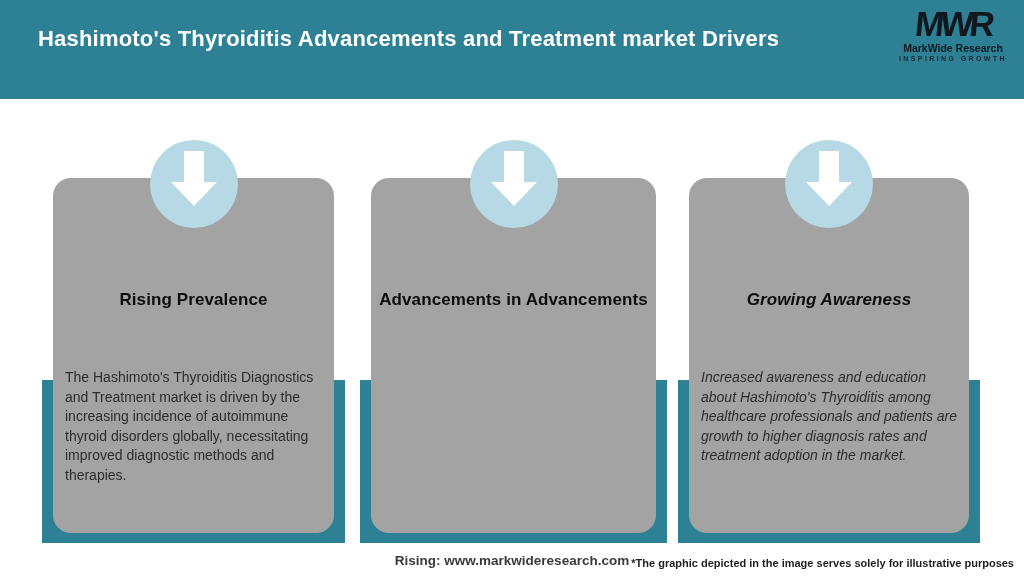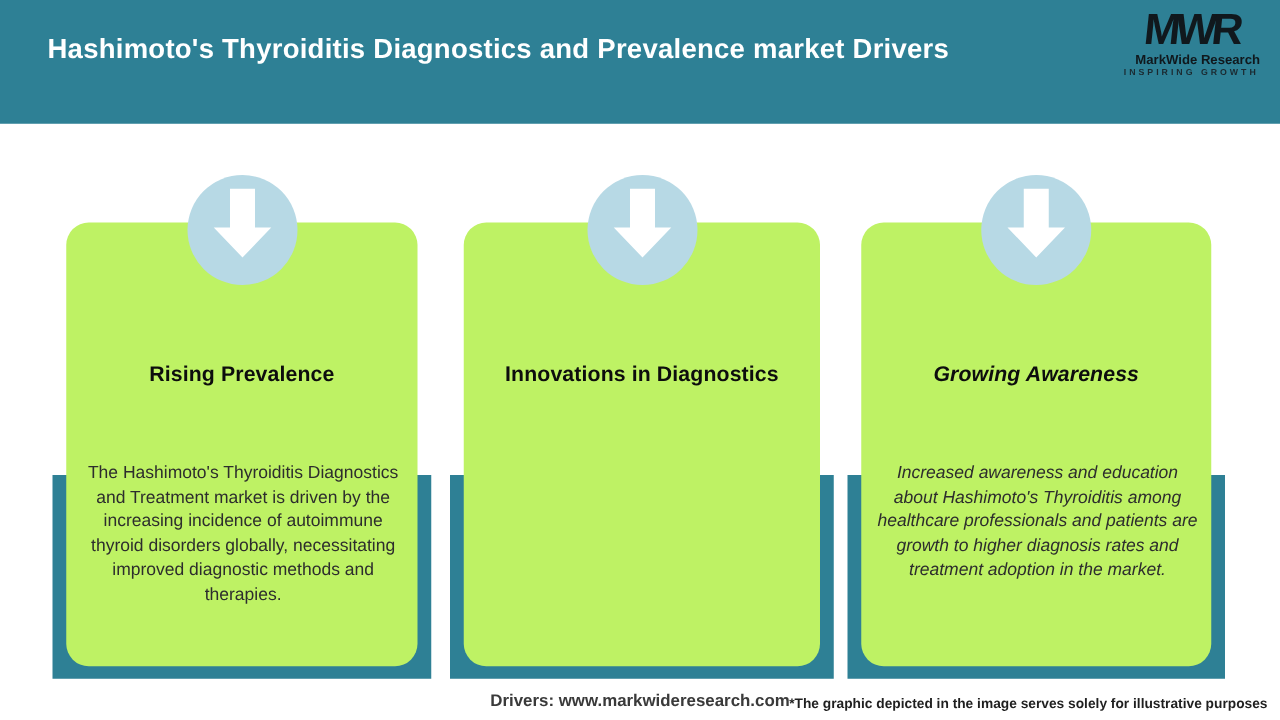--- a/index.html
+++ b/index.html
@@ -27,76 +27,76 @@
     position: absolute; right: 16px; top: 6px; width: 110px;
     text-align: center; color: #10181d;
   }
   .logo-monogram {
     font-size: 35px; font-weight: 800; line-height: 36px;
     letter-spacing: -4px; transform: skewX(-6deg);
     color: #10181d;
   }
   .logo-name {
     font-size: 10.5px; font-weight: 700; line-height: 12px;
-    color: #10181d; white-space: nowrap; text-align: right;
+    color: #10181d; white-space: nowrap;
   }
   .logo-tagline {
     font-size: 7px; font-weight: 600; letter-spacing: 2.4px;
     line-height: 10px; color: #1b2930; white-space: nowrap;
   }
 
   
   .card-group { position: absolute; top: 140px; width: 303px; height: 403px; }
   .group-1 { left: 42px; }
   .group-2 { left: 360px; width: 307px; }
   .group-3 { left: 678px; width: 302px; font-style: italic; }
 
   .backing {
     position: absolute; left: 0; top: 240px; width: 100%; height: 163px;
     background: #2e8095;
   }
   .card {
     position: absolute; left: 11px; top: 38px; width: calc(100% - 22px); height: 355px;
-    background: #bef264; border-radius: 18px;
+    background: #a3a3a3; border-radius: 18px;
     z-index: 1;
   }
   .circle-badge {
     position: absolute; top: 0; left: 50%; margin-left: -44px;
     width: 88px; height: 88px; border-radius: 50%;
     background: #b7d9e5; z-index: 2;
     display: flex; align-items: center; justify-content: center;
   }
   .card-title {
     position: absolute; top: 112px; left: 0; width: 100%;
     text-align: center; font-size: 17px; font-weight: 700; color: #0d0d0d;
     letter-spacing: 0.1px;
   }
   .card-body {
     position: absolute; top: 190px; left: 12px; right: 10px;
     font-size: 14px; line-height: 19.5px; color: #2d2d2d;
-    text-align: center;
+    text-align: left;
   }
 
   
   .footer-source {
     position: absolute; left: 0; top: 553px; width: 1024px;
     text-align: center; font-size: 13.5px; font-weight: 700; color: #3a3a3a;
   }
   .footer-disclaimer {
     position: absolute; right: 10px; top: 557px;
     font-size: 11px; font-weight: 700; color: #1f1f1f;
   }
 </style>
 </head>
 <body>
 
 <div class="stage">
 
   <div class="header">
-    <div class="header-title">Hashimoto's Thyroiditis Diagnostics and Prevalence market Drivers</div>
+    <div class="header-title">Hashimoto's Thyroiditis Advancements and Treatment market Drivers</div>
     <div class="logo">
       <div class="logo-monogram">MWR</div>
       <div class="logo-name">MarkWide Research</div>
       <div class="logo-tagline">INSPIRING GROWTH</div>
     </div>
   </div>
 
   <div class="card-group group-1">
     <div class="backing"></div>
     <div class="card">
@@ -108,21 +108,21 @@
         <svg width="88" height="88" viewBox="0 0 88 88">
           <polygon points="34,13 54,13 54,44 67,44 44,68 21,44 34,44" fill="#ffffff"></polygon>
         </svg>
       </span>
     </div>
   </div>
 
   <div class="card-group group-2">
     <div class="backing"></div>
     <div class="card">
-      <div class="card-title">Innovations in Diagnostics</div>
+      <div class="card-title">Advancements in Advancements</div>
     </div>
     <div class="circle-badge">
       <span>
         <svg width="88" height="88" viewBox="0 0 88 88">
           <polygon points="34,13 54,13 54,44 67,44 44,68 21,44 34,44" fill="#ffffff"></polygon>
         </svg>
       </span>
     </div>
   </div>
 
@@ -134,16 +134,16 @@
     </div>
     <div class="circle-badge">
       <span>
         <svg width="88" height="88" viewBox="0 0 88 88">
           <polygon points="34,13 54,13 54,44 67,44 44,68 21,44 34,44" fill="#ffffff"></polygon>
         </svg>
       </span>
     </div>
   </div>
 
-  <div class="footer-source">Drivers: www.markwideresearch.com</div>
+  <div class="footer-source">Rising: www.markwideresearch.com</div>
   <div class="footer-disclaimer">*The graphic depicted in the image serves solely for illustrative purposes</div>
 
 </div>
 
 </body></html>

